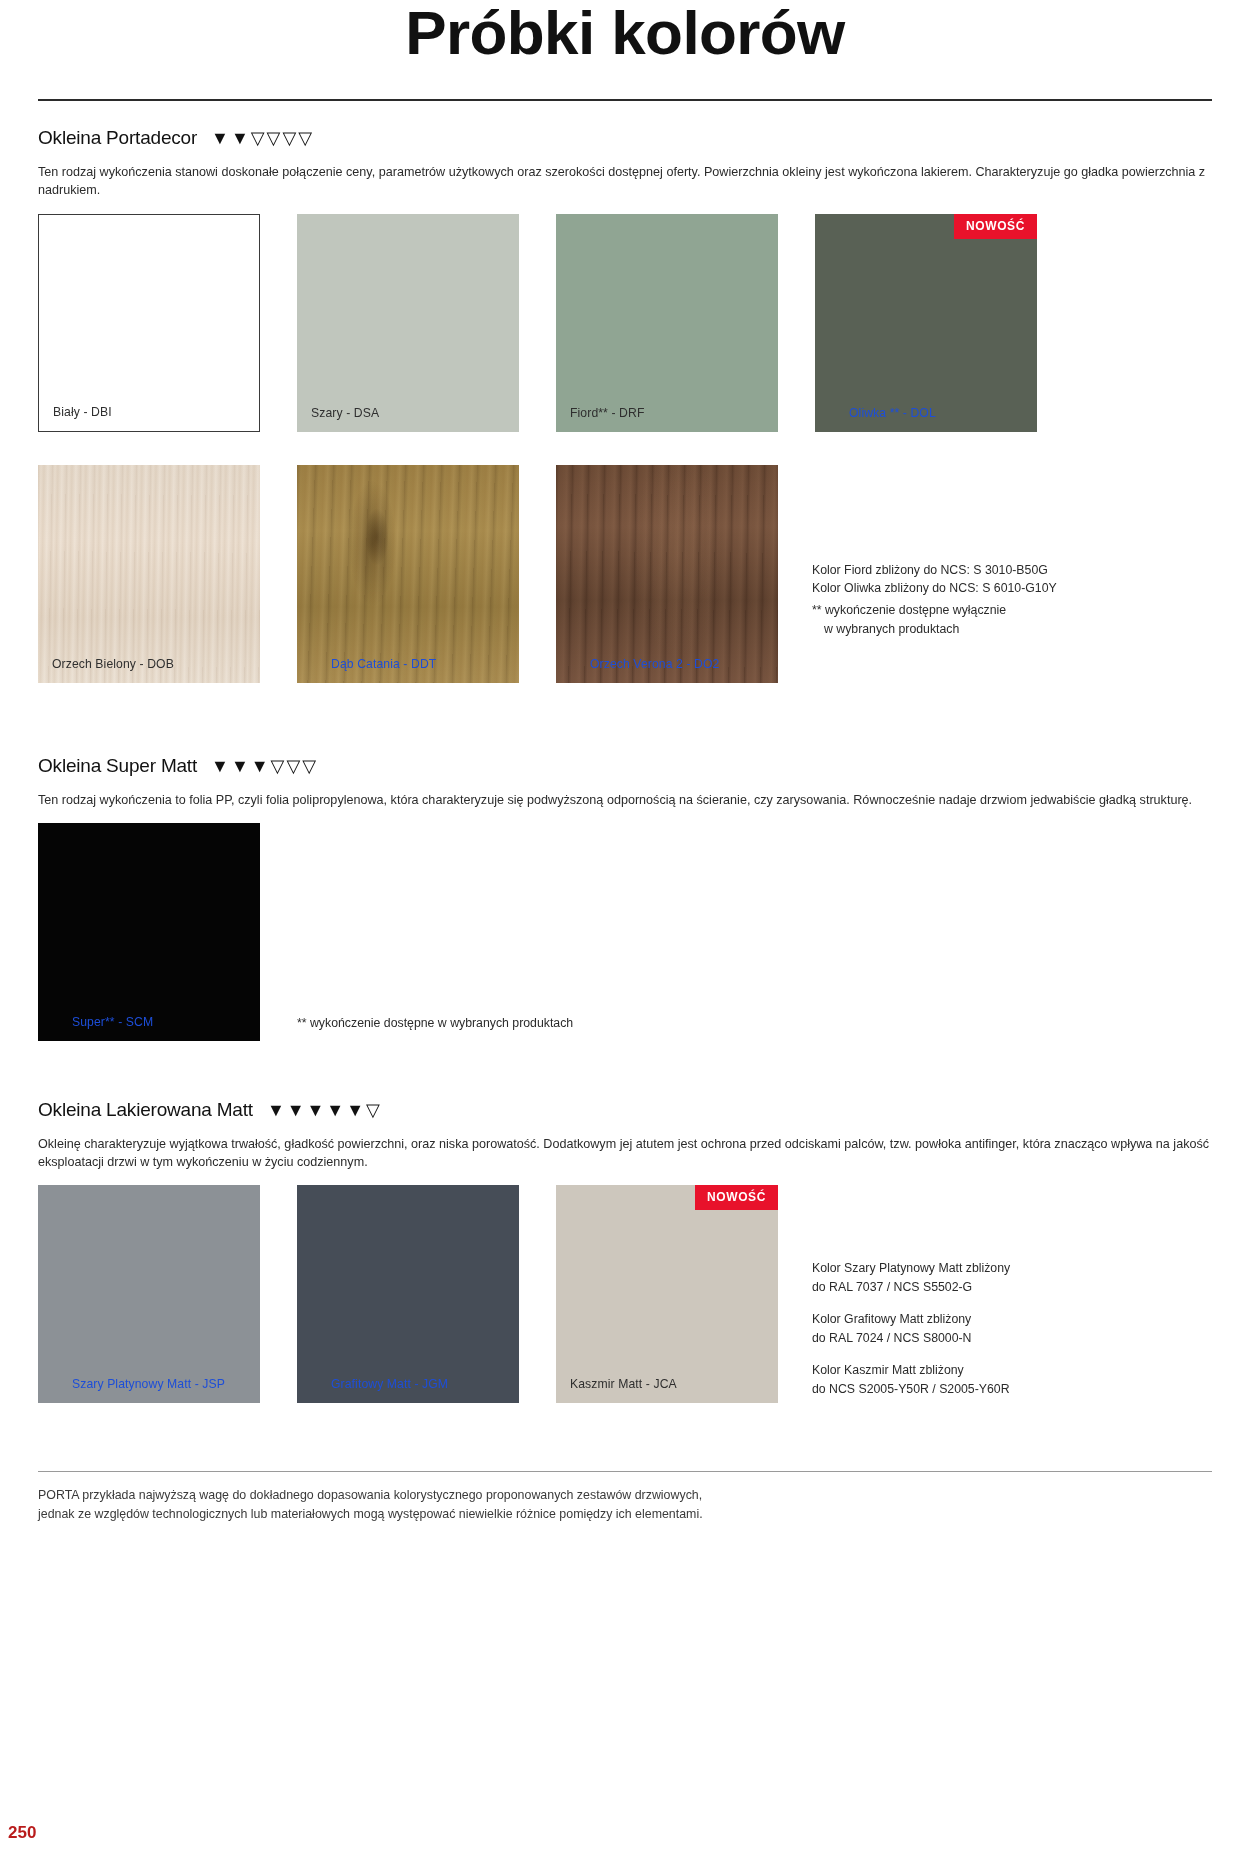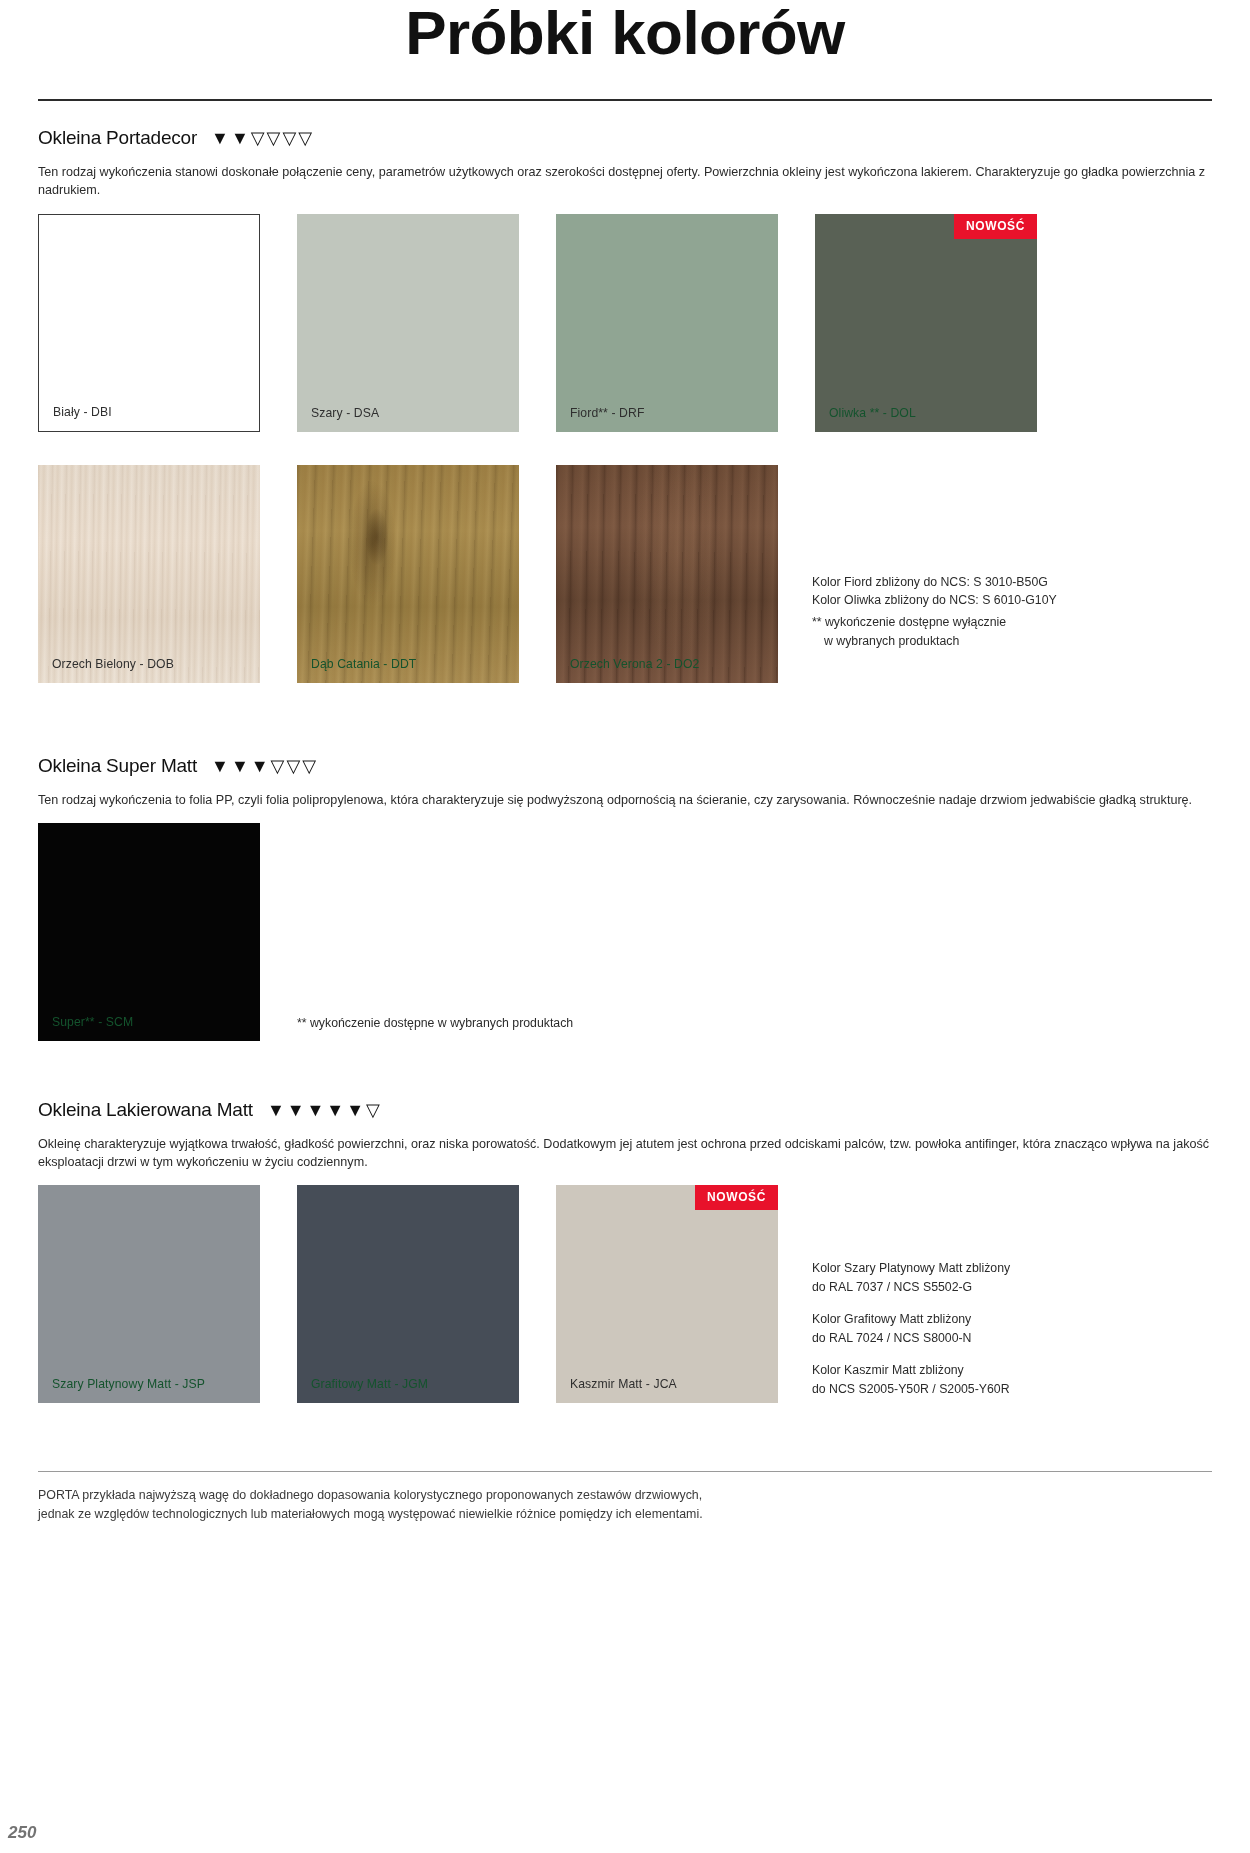--- a/index.html
+++ b/index.html
@@ -44,21 +44,21 @@
   .swatch {
     position: relative;
     width: 222px; height: 218px;
     display: flex; align-items: flex-end;
   }
   .swatch .label {
     position: relative; z-index: 3;
     font-size: 12.2px; color: #2f2f2f;
     padding: 0 0 12px 14px; letter-spacing: 0.1px;
   }
-  .swatch.dark .label { color: #14532d; }
+  .swatch.dark .label { color: #1d4ed8; margin-left: 20px; }
   .swatch.bordered { border: 1.5px solid #3a3a3a; }
 
   .badge-new {
     position: absolute; top: 0; right: 0;
     background: #e8122b; color: #fff;
     font-size: 12px; font-weight: 700; letter-spacing: 0.6px;
     padding: 5px 12px 6px; z-index: 6;
   }
 
   
@@ -112,21 +112,21 @@
   .note-stars { margin-top: 4px; }
   .note-stars .ind { padding-left: 12px; display: block; }
 
   
   .footer-rule { border-top: 1.5px solid #9a9a9a; width: 1174px; margin-top: 26px; }
   .footer-text {
     margin-top: 14px; font-size: 12.4px; line-height: 1.5; color: #3a3a3a;
   }
   .page-number {
     position: absolute; left: 8px; bottom: 10px;
-    font-size: 17px; font-weight: 700; color: #737373; font-style: italic;
+    font-size: 17px; font-weight: 700; color: #b91c1c;
   }
 </style>
 </head>
 <body>
 
 <div class="page">
 
   <h1 class="page-title">Próbki kolorów</h1>
   <div class="title-rule"></div>
 
@@ -171,21 +171,21 @@
       </div>
       <div class="swatch dark">
         <div class="wood wood-ddt"></div>
         <span class="label">Dąb Catania - DDT</span>
       </div>
       <div class="swatch dark">
         <div class="wood wood-do2"></div>
         <span class="label">Orzech Verona 2 - DO2</span>
       </div>
 
-      <div class="note-block" style="position:absolute; left:774px; top:108px; width:400px;">
+      <div class="note-block" style="position:absolute; left:774px; top:96px; width:400px;">
         <div class="ncs-line">Kolor Fiord zbliżony do NCS: S 3010-B50G</div>
         <div class="ncs-line">Kolor Oliwka zbliżony do NCS: S 6010-G10Y</div>
         <div class="note-stars">
           <span>** wykończenie dostępne wyłącznie</span>
           <span class="ind">w wybranych produktach</span>
         </div>
       </div>
     </div>
   </div>
 

